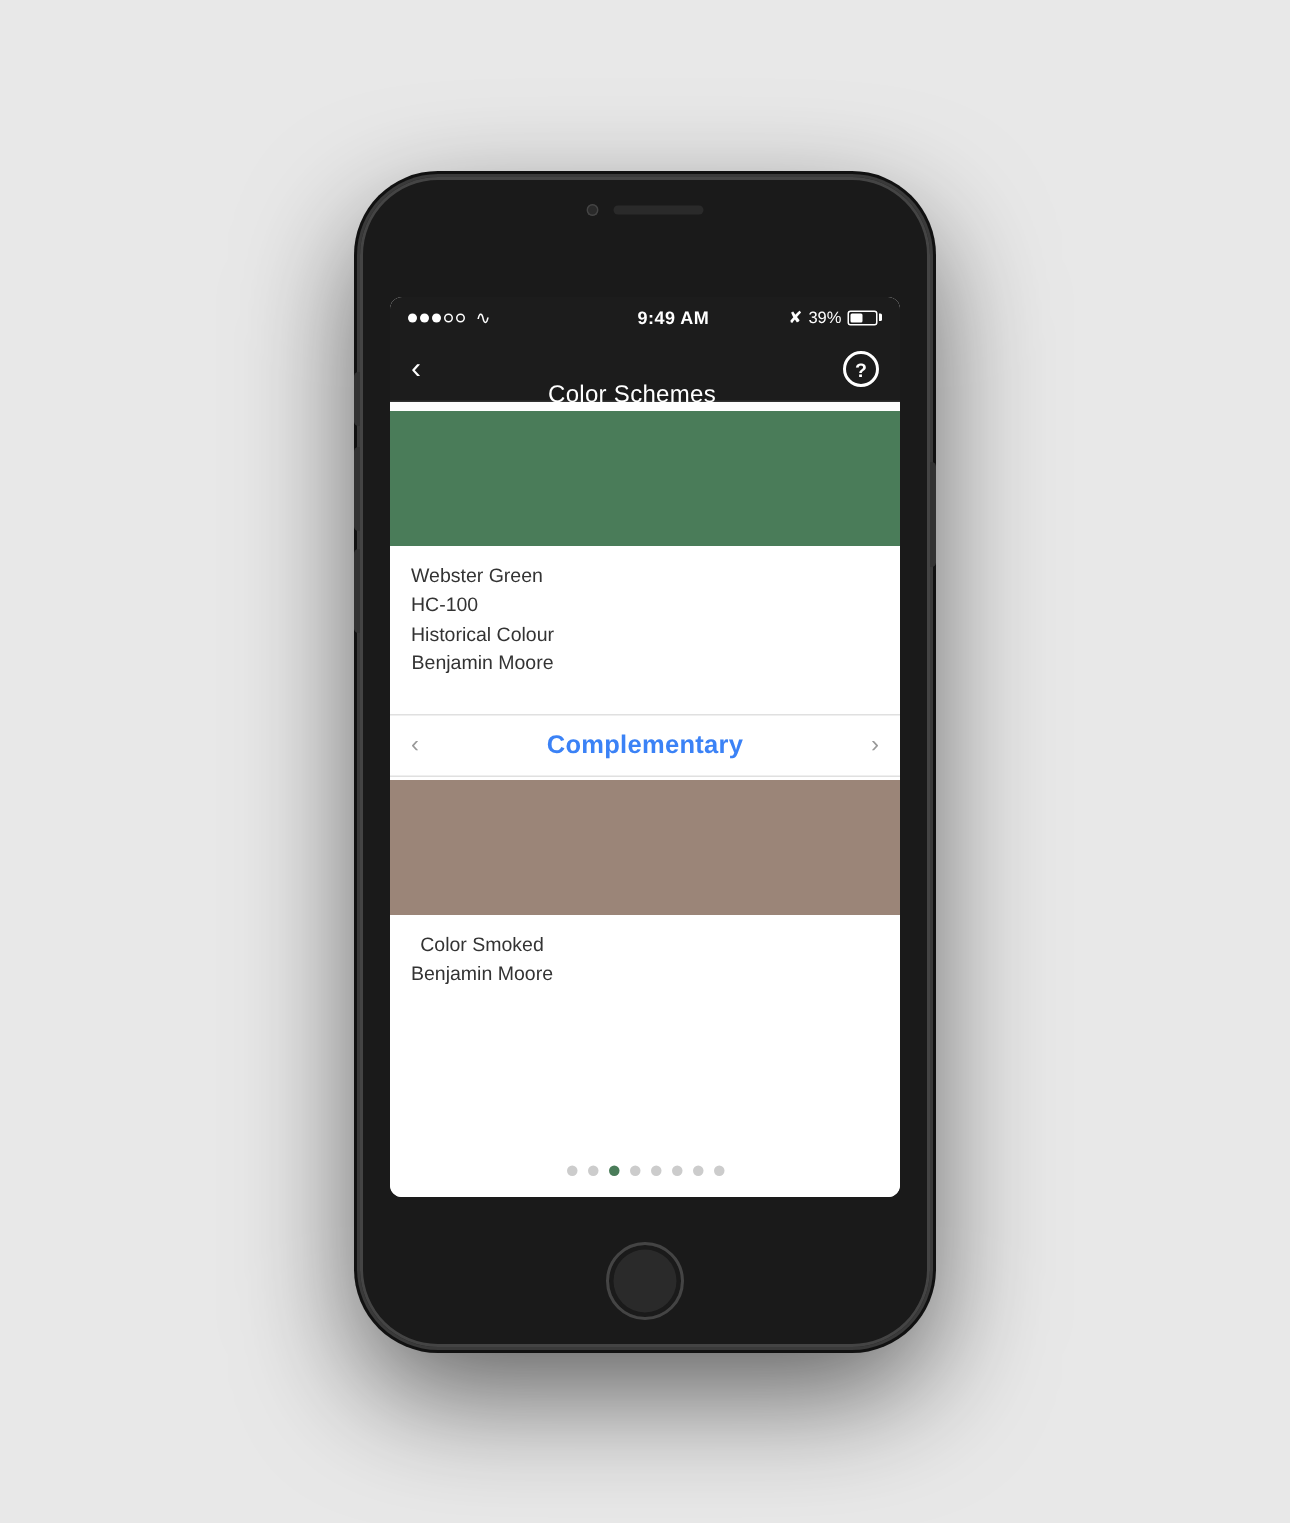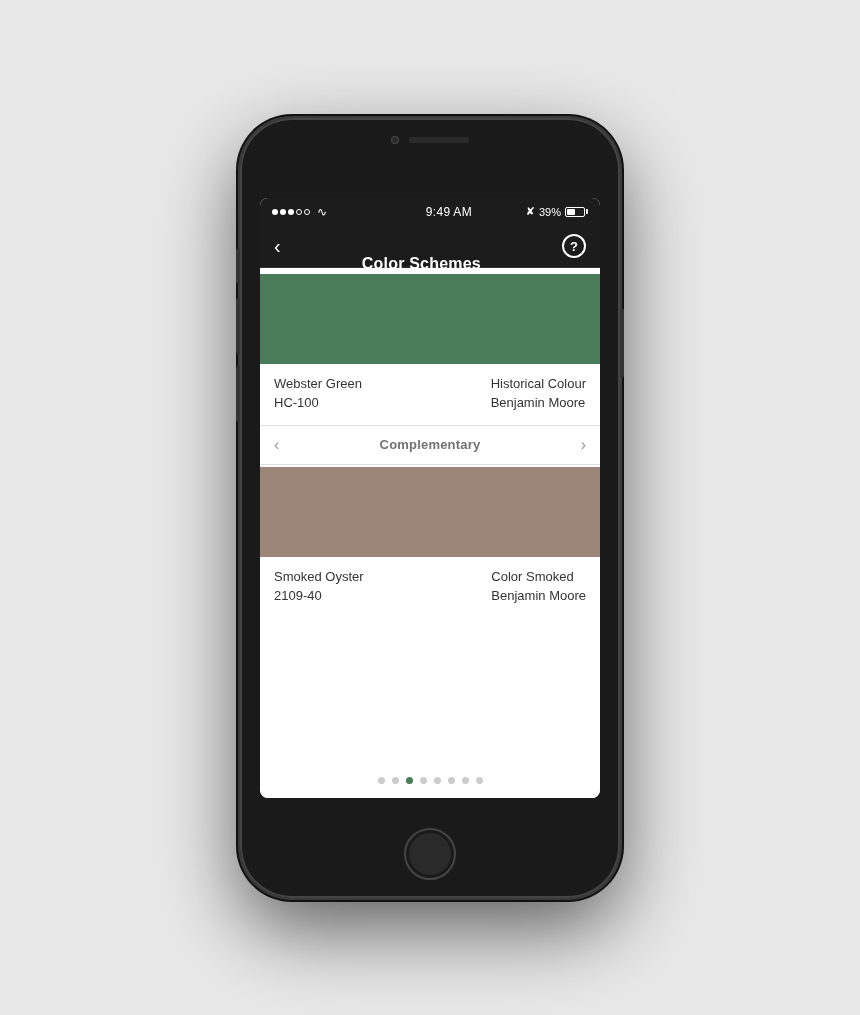--- a/index.html
+++ b/index.html
@@ -161,21 +161,21 @@
     }
 
     .wifi-icon {
       margin-left: 4px;
       display: inline-block;
       font-size: 12px;
     }
 
     .status-center {
       font-size: 12px;
-      font-weight: 400;
+      font-weight: 700;
       letter-spacing: 0.3px;
       margin-left: 45px;
     }
 
     .status-right {
       display: flex;
       align-items: center;
       gap: 4px;
       font-size: 11px;
     }
@@ -225,21 +225,21 @@
     .nav-back {
       color: white;
       font-size: 20px;
       cursor: pointer;
       line-height: 1;
     }
 
     .nav-title {
       color: white;
       font-size: 16px;
-      font-weight: 700;
+      font-weight: 400;
       letter-spacing: 0.2px;
       margin-top: 36px;
     }
 
     .nav-help {
       width: 24px;
       height: 24px;
       border-radius: 50%;
       border: 2px solid white;
       color: white;
@@ -258,36 +258,37 @@
     }
 
     
     .color-swatch-green {
       background: #4a7c59;
       height: 90px;
     }
 
     .color-info {
       background: white;
-      padding: 10px 14px 12px;
+      padding: 10px 14px 24px;
       display: flex;
       justify-content: space-between;
       align-items: flex-start;
+      flex-direction: column;
     }
 
     .color-name {
       font-size: 13px;
       color: #333;
       line-height: 1.5;
     }
 
     .color-brand {
       font-size: 13px;
       color: #333;
-      text-align: left;
+      text-align: center;
       line-height: 1.5;
     }
 
     
     .scheme-selector {
       background: white;
       display: flex;
       align-items: center;
       justify-content: space-between;
       padding: 10px 14px;
@@ -295,23 +296,23 @@
       border-bottom: 1px solid #e0e0e0;
     }
 
     .scheme-arrow {
       color: #999;
       font-size: 16px;
       cursor: pointer;
     }
 
     .scheme-label {
-      font-size: 13px;
+      font-size: 17px;
       font-weight: 700;
-      color: #737373;
+      color: #3b82f6;
       letter-spacing: 0.2px;
     }
 
     
     .color-swatch-taupe {
       background: #9b8578;
       height: 90px;
       margin-top: 2px;
     }
 
@@ -411,24 +412,20 @@
 
         <div class="scheme-selector">
           <span class="scheme-arrow">‹</span>
           <span class="scheme-label">Complementary</span>
           <span class="scheme-arrow">›</span>
         </div>
 
         <div class="color-swatch-taupe" style="background: #9b8578;"></div>
 
         <div class="color-info">
-          <div class="color-name">
-            <span>Smoked Oyster</span><br>
-            <span>2109-40</span>
-          </div>
           <div class="color-brand">
             <span>Color Smoked</span><br>
             <span>Benjamin Moore</span>
           </div>
         </div>
 
         <div class="spacer"></div>
 
         <div class="page-dots">
           <div class="dot"></div>

